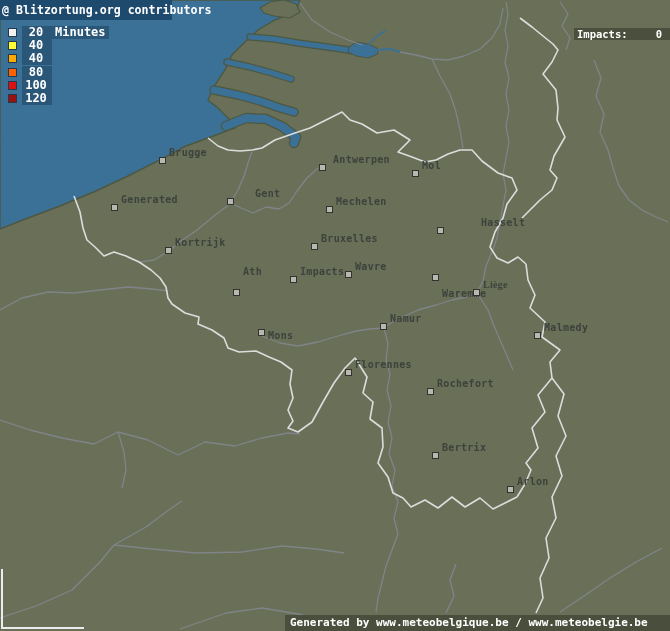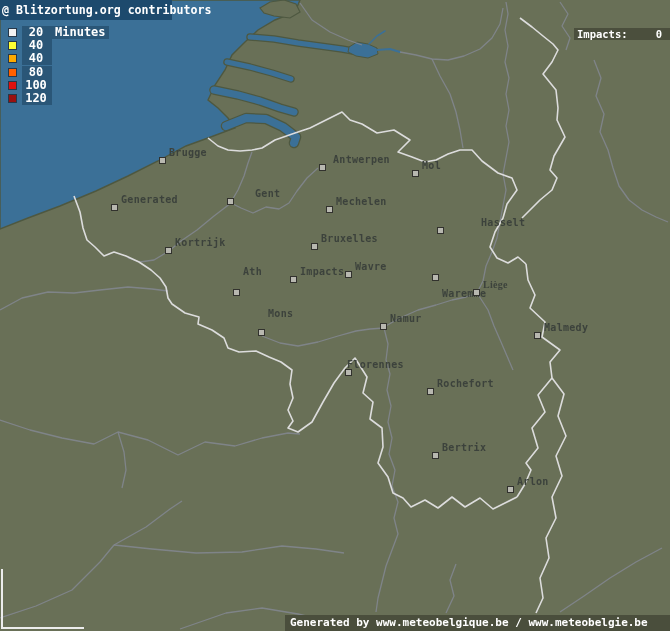--- a/index.html
+++ b/index.html
@@ -134,25 +134,25 @@
       <div class="city-label" style="left: 442px; top: 264px; margin-top: 24px;">Waremme</div>
       <div class="city-marker" style="left: 290px; top: 276px;"></div>
       <div class="city-label" style="left: 300px; top: 266px;">Impacts</div>
       <div class="city-marker" style="left: 233px; top: 289px;"></div>
       <div class="city-label" style="left: 243px; top: 266px;">Ath</div>
       <div class="city-marker" style="left: 473px; top: 289px;"></div>
       <div class="city-label" style="left: 483px; top: 279px; font-family: Liberation Serif, serif;">Liège</div>
       <div class="city-marker" style="left: 380px; top: 323px;"></div>
       <div class="city-label" style="left: 390px; top: 313px;">Namur</div>
       <div class="city-marker" style="left: 258px; top: 329px;"></div>
-      <div class="city-label" style="left: 268px; top: 308px;">Mons</div>
+      <div class="city-label" style="left: 268px; top: 330px;">Mons</div>
       <div class="city-marker" style="left: 534px; top: 332px;"></div>
       <div class="city-label" style="left: 544px; top: 322px;">Malmedy</div>
       <div class="city-marker" style="left: 345px; top: 369px;"></div>
-      <div class="city-label" style="left: 347px; top: 359px;">Florennes</div>
+      <div class="city-label" style="left: 355px; top: 359px;">Florennes</div>
       <div class="city-marker" style="left: 427px; top: 388px;"></div>
       <div class="city-label" style="left: 437px; top: 378px;">Rochefort</div>
       <div class="city-marker" style="left: 432px; top: 452px;"></div>
       <div class="city-label" style="left: 442px; top: 442px;">Bertrix</div>
       <div class="city-marker" style="left: 507px; top: 486px;"></div>
       <div class="city-label" style="left: 517px; top: 476px;">Arlon</div>
     </div>
 
   <div id="title-strip" class="strip">
     <span>@ Blitzortung.org contributors</span>

